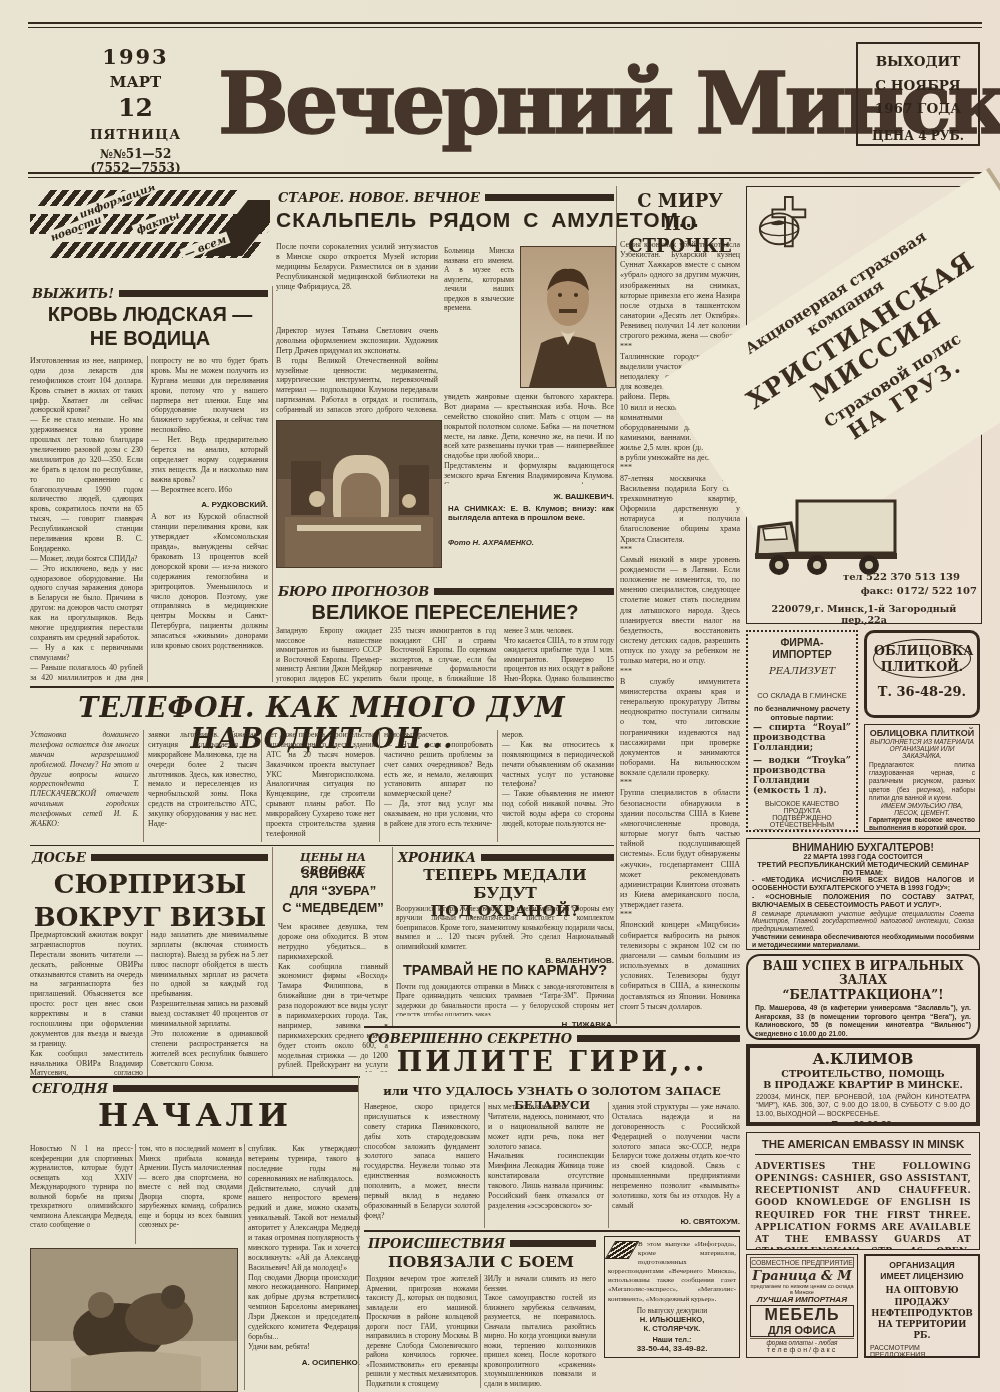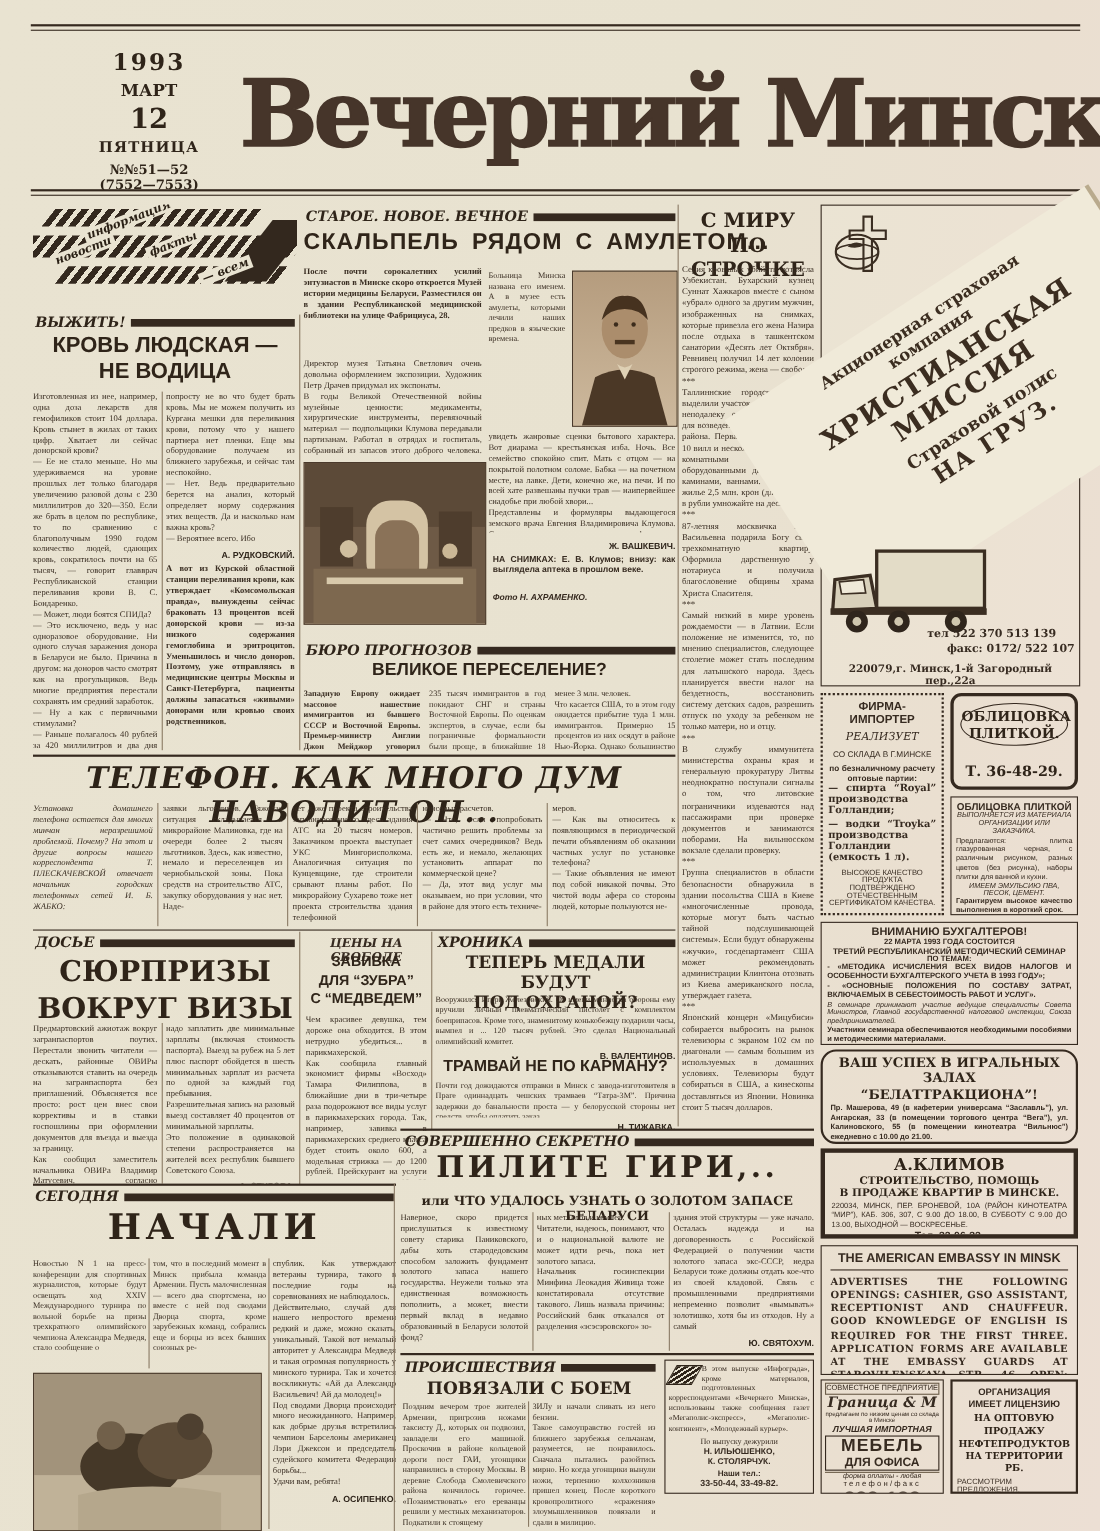--- a/index.html
+++ b/index.html
@@ -5,21 +5,21 @@
   html,body{margin:0;padding:0;background:#a9a294;}
   .page{position:relative;width:1000px;height:1392px;margin:0 auto;overflow:hidden;
         background:linear-gradient(98deg,#e9e3d1 0%,#e8e2d0 55%,#eadfd0 80%,#ecdfd4 100%);
         font-family:"Liberation Serif",serif;color:#372b21;}
   .abs{position:absolute;}
   .rule{position:absolute;background:#35291f;}
   .vr{position:absolute;width:1px;background:#8a7a64;}
   .pre{white-space:pre-line;}
   .ctr{text-align:center;}
   .bt{font:7.8px/1.27 "Liberation Serif",serif;text-align:justify;overflow:hidden;color:#3a2e23;}
-  .bt-b{font-weight:bold;}
+  .bt-b{font-weight:normal;}
   .bt-i{font-style:italic;}
   .byline{font:bold 8px "Liberation Sans",sans-serif;text-align:right;color:#30261c;margin-top:6px;}
   .rubric{display:flex;align-items:center;gap:5px;font:italic bold 13px "DejaVu Serif",serif;color:#2f2419;}
   .rubric .bar{flex:1;height:7px;background:#35291f;}
   .h-sans{font-family:"Liberation Sans",sans-serif;font-weight:bold;color:#2f2419;}
   .h-serif{font-family:"DejaVu Serif",serif;font-weight:bold;color:#2f2419;}
   .photo{position:absolute;border:1px solid #4a3a2c;overflow:hidden;background:#b6a489;}
   .adbox{position:absolute;border:1.2px solid #35291f;background:rgba(255,252,240,0.12);}
   .masthead-title{font-family:"DejaVu Serif",serif;font-weight:bold;font-size:84px;line-height:140px;
         letter-spacing:-4px;color:#46352a;white-space:nowrap;text-align:center;-webkit-text-stroke:1.5px #46352a;}
@@ -43,20 +43,26 @@
     <div class="h-serif" style="font-size:21px;letter-spacing:2px">1993</div>
     <div class="h-serif" style="font-size:15px;margin-top:4px">МАРТ</div>
     <div class="h-serif" style="font-size:25px;margin-top:2px">12</div>
     <div class="h-serif" style="font-size:13.5px;letter-spacing:1px;margin-top:4px">ПЯТНИЦА</div>
     <div class="h-serif" style="font-size:12px;margin-top:5px">№№51—52</div>
     <div class="h-serif" style="font-size:12px">(7552—7553)</div>
   </div>
 
   <div class="abs masthead-title" style="left:218px;top:34px;width:640px;height:140px">Вечерний Минск</div>
 
+  <div class="abs ctr" style="left:856px;top:42px;width:120px;height:100px;border:2px solid #35291f">
+    <div class="h-serif pre" style="font-size:13.5px;line-height:1.75;margin-top:6px">ВЫХОДИТ
+С НОЯБРЯ
+1967 ГОДА</div>
+    <div class="h-serif" style="font-size:12px;margin-top:8px">ЦЕНА  4 РУБ.</div>
+  </div>
 
   <div class="rule" style="left:28px;top:172px;width:954px;height:2px"></div>
   <div class="rule" style="left:28px;top:177px;width:954px;height:1px"></div>
 
   <div class="abs" style="left:981px;top:350px;font:italic 13px 'DejaVu Serif',serif;color:#90816c;transform:rotate(10deg)">20</div>
 
   <div class="abs" style="left:30px;top:186px;width:240px;height:92px;overflow:hidden">
     <div class="igbar" style="left:14px;top:4px;width:190px;height:16px"></div>
     <div class="igbar" style="left:-8px;top:28px;width:252px;height:20px"></div>
     <div class="igbar" style="left:26px;top:56px;width:200px;height:16px"></div>
@@ -138,21 +144,21 @@
   </div>
   <div class="abs" style="left:448px;top:504px;width:166px;height:58px;overflow:hidden">
     <div style="font:bold 7.8px 'Liberation Sans',sans-serif;text-align:justify">НА СНИМКАХ: Е. В. Клумов; внизу: как выглядела аптека в прошлом веке.</div>
     <div style="font:bold italic 7.8px 'Liberation Sans',sans-serif;margin-top:16px">Фото Н. АХРАМЕНКО.</div>
   </div>
 
   <div class="rubric abs" style="left:278px;top:584px;width:336px">
     <span>БЮРО  ПРОГНОЗОВ</span>
       <i class="bar"></i>
   </div>
-  <div class="abs ctr h-sans" style="left:276px;top:601px;width:338px;font-size:16px">ВЕЛИКОЕ  ПЕРЕСЕЛЕНИЕ?</div>
+  <div class="abs ctr h-sans" style="left:276px;top:601px;width:338px;font-size:20px">ВЕЛИКОЕ  ПЕРЕСЕЛЕНИЕ?</div>
   <div class="abs bt bt-b pre" style="left:276px;top:626px;width:106px;height:58px;font-size:7.5px">Западную Европу ожидает массовое нашествие иммигрантов из бывшего СССР и Восточной Европы. Премьер-министр Англии Джон Мейджор уговорил лидеров ЕС укрепить «забор», чтобы этот поток не пробил его.</div>
   <div class="abs bt pre" style="left:390px;top:626px;width:106px;height:58px;font-size:7.5px">235 тысяч иммигрантов в год покидают СНГ и страны Восточной Европы. По оценкам экспертов, в случае, если бы пограничные формальности были проще, в ближайшие 18 месяцев этот регион пожелали бы покинуть не</div>
   <div class="abs bt pre" style="left:504px;top:626px;width:110px;height:58px;font-size:7.5px">менее 3 млн. человек.
 Что касается США, то в этом году ожидается прибытие туда 1 млн. иммигрантов. Примерно 15 процентов из них осядут в районе Нью-Йорка. Однако большинство попадет туда не из СНГ, а из Мексики и стран Азии.</div>
 
   <div class="rule" style="left:30px;top:686px;width:584px;height:1.5px"></div>
   <div class="abs ctr" style="left:30px;top:692px;width:584px;font:bold italic 27px 'DejaVu Serif',serif;color:#2d2318;letter-spacing:1px">ТЕЛЕФОН.  КАК  МНОГО  ДУМ  НАВОДИТ  ОН...</div>
   <div class="abs bt bt-i pre" style="left:30px;top:730px;width:109px;height:112px">Установка домашнего телефона остается для многих минчан неразрешимой проблемой. Почему? На этот и другие вопросы нашего корреспондента Т. ПЛЕСКАЧЕВСКОЙ отвечает начальник городских телефонных сетей И. Б. ЖАБКО:</div>
   <div class="abs bt pre" style="left:148px;top:730px;width:109px;height:112px">заявки льготников. Тяжелая ситуация складывается в микрорайоне Малиновка, где на очереди более 2 тысяч льготников. Здесь, как известно, немало и переселенцев из чернобыльской зоны. Пока средств на строительство АТС, закупку оборудования у нас нет. Наде-</div>
   <div class="abs bt pre" style="left:266px;top:730px;width:109px;height:112px">нет даже проекта строительства запланированного здесь здания АТС на 20 тысяч номеров. Заказчиком проекта выступает УКС Мингорисполкома. Аналогичная ситуация по Кунцевщине, где строители срывают планы работ. По микрорайону Сухарево тоже нет проекта строительства здания телефонной</div>
@@ -326,34 +332,34 @@
         <circle cx="118" cy="78" r="4" fill="#cfc6ae"></circle>
     </svg>
     <div class="abs" style="left:96px;top:384px;width:134px;text-align:left;font:bold 10px 'DejaVu Serif',serif">тел 522 370  513 139</div>
     <div class="abs" style="left:96px;top:398px;width:134px;text-align:right;font:bold 10px 'DejaVu Serif',serif">факс: 0172/ 522 107</div>
     <div class="abs ctr" style="left:4px;top:416px;width:226px;font:bold 9.5px 'DejaVu Serif',serif">220079,г. Минск,1-й Загородный пер.,22а</div>
   </div>
 
   <div class="abs" style="left:746px;top:630px;width:112px;height:202px;border:2px dotted #35291f;padding:4px 5px;box-sizing:border-box;overflow:hidden">
     <div class="ctr" style="font:bold 10.5px 'Liberation Sans',sans-serif">ФИРМА-ИМПОРТЕР</div>
     <div class="ctr" style="font:italic 10px 'DejaVu Serif',serif;margin-top:5px">РЕАЛИЗУЕТ</div>
-    <div class="ctr" style="font:7.5px 'Liberation Sans',sans-serif;margin-top:5px">СО СКЛАДА В Г.МИНСКЕ</div>
+    <div class="ctr" style="font:7.5px 'Liberation Sans',sans-serif;margin-top:15px">СО СКЛАДА В Г.МИНСКЕ</div>
     <div class="ctr" style="font:bold 7.5px 'Liberation Sans',sans-serif;margin-top:4px">по безналичному расчету оптовые партии:</div>
     <div style="font:bold 9px 'DejaVu Serif',serif;margin-top:0;text-align:justify">— спирта “Royal” производства Голландии;</div>
     <div style="font:bold 9px 'DejaVu Serif',serif;margin-top:3px;text-align:justify">— водки “Troyka” производства Голландии (емкость 1 л).</div>
     <div class="ctr" style="font:7px 'Liberation Sans',sans-serif;margin-top:5px">ВЫСОКОЕ КАЧЕСТВО ПРОДУКТА ПОДТВЕРЖДЕНО ОТЕЧЕСТВЕННЫМ СЕРТИФИКАТОМ КАЧЕСТВА.</div>
 
   </div>
 
   <div class="abs ctr" style="left:864px;top:630px;width:116px;height:88px;border:3px solid #35291f;border-radius:10px;box-sizing:border-box">
     <div style="margin:6px auto 0;width:96px;border:1.6px solid #35291f;border-radius:50%;padding:3px 0">
       <div class="h-serif pre" style="font-size:12.5px;line-height:1.25">ОБЛИЦОВКА
 ПЛИТКОЙ.</div>
     </div>
-    <div class="h-serif" style="font-size:13px;margin-top:16px">Т. 36-48-29.</div>
+    <div class="h-serif" style="font-size:13px;margin-top:6px">Т. 36-48-29.</div>
   </div>
 
   <div class="abs" style="left:864px;top:724px;width:116px;height:108px;border:1.2px solid #35291f;padding:3px 4px;box-sizing:border-box;overflow:hidden">
     <div class="ctr" style="font:bold 9px 'Liberation Sans',sans-serif">ОБЛИЦОВКА ПЛИТКОЙ</div>
     <div class="ctr" style="font:italic 6.6px 'Liberation Sans',sans-serif">ВЫПОЛНЯЕТСЯ ИЗ МАТЕРИАЛА ОРГАНИЗАЦИИ ИЛИ ЗАКАЗЧИКА.</div>
     <div style="font:6.6px/1.25 'Liberation Sans',sans-serif;text-align:justify;margin-top:2px">Предлагаются: плитка глазурованная черная, с различным рисунком, разных цветов (без рисунка), наборы плитки для ванной и кухни.</div>
     <div class="ctr" style="font:italic 6.6px 'Liberation Sans',sans-serif">ИМЕЕМ ЭМУЛЬСИЮ ПВА, ПЕСОК, ЦЕМЕНТ.</div>
     <div style="font:bold 6.6px/1.25 'Liberation Sans',sans-serif;text-align:justify">Гарантируем высокое качество выполнения в короткий срок.</div>
 
   </div>

